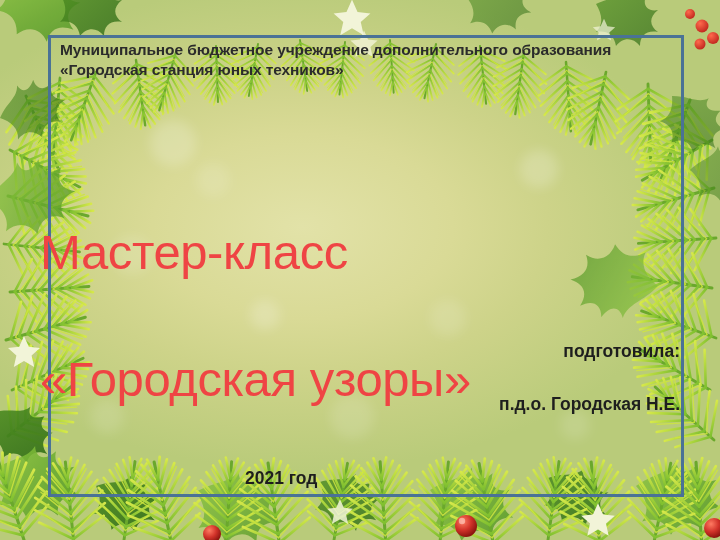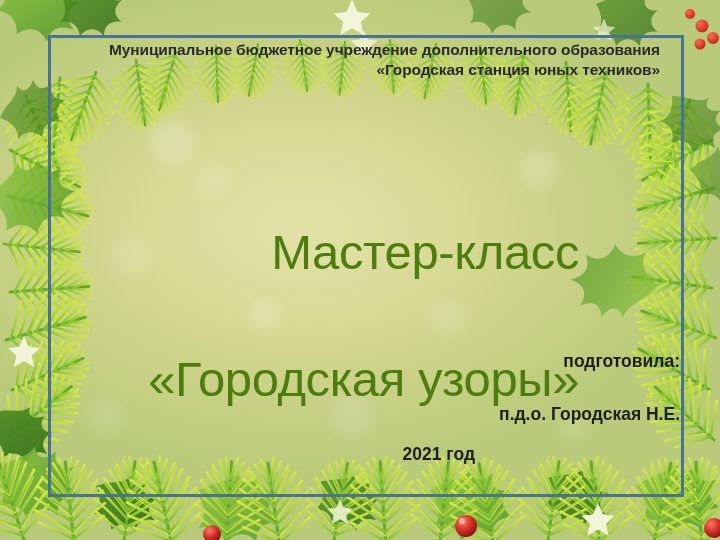--- a/index.html
+++ b/index.html
@@ -21,34 +21,34 @@
 
   
   .frame{position:absolute;left:48px;top:35px;width:636px;height:462px;
          border:3px solid #4a7296;box-sizing:border-box;}
 
   
   .foliage{position:absolute;inset:0;pointer-events:none;}
   svg.deco{position:absolute;inset:0;width:720px;height:540px;}
 
   
-  .txt{position:absolute;text-align:right;white-space:pre-line;}
+  .txt{position:absolute;text-align:left;white-space:pre-line;}
 
   #org{left:60px;top:40px;width:600px;
        font-size:15.5px;font-weight:bold;line-height:1.32;
        color:#2b2b2b;letter-spacing:-.1px;}
 
   #title{left:40px;top:157px;width:539px;
-       font-size:49px;line-height:1.30;color:#4d7c0f;
+       font-size:49px;line-height:1.30;color:#ef4444;
        letter-spacing:-.4px;}
 
-  #author{left:360px;top:322px;width:320px;text-align:right;
+  #author{left:360px;top:312px;width:320px;text-align:right;
        font-size:17.5px;font-weight:bold;line-height:1.5;color:#1e1e1e;}
 
-  #year{left:245px;top:444px;width:230px;
+  #year{left:245px;top:468px;width:230px;
        font-size:17.5px;font-weight:bold;color:#1e1e1e;}
 </style>
 </head>
 <body>
 
 <div id="slide">
 
   <div class="bg-base"></div>
 
   <div class="foliage">

